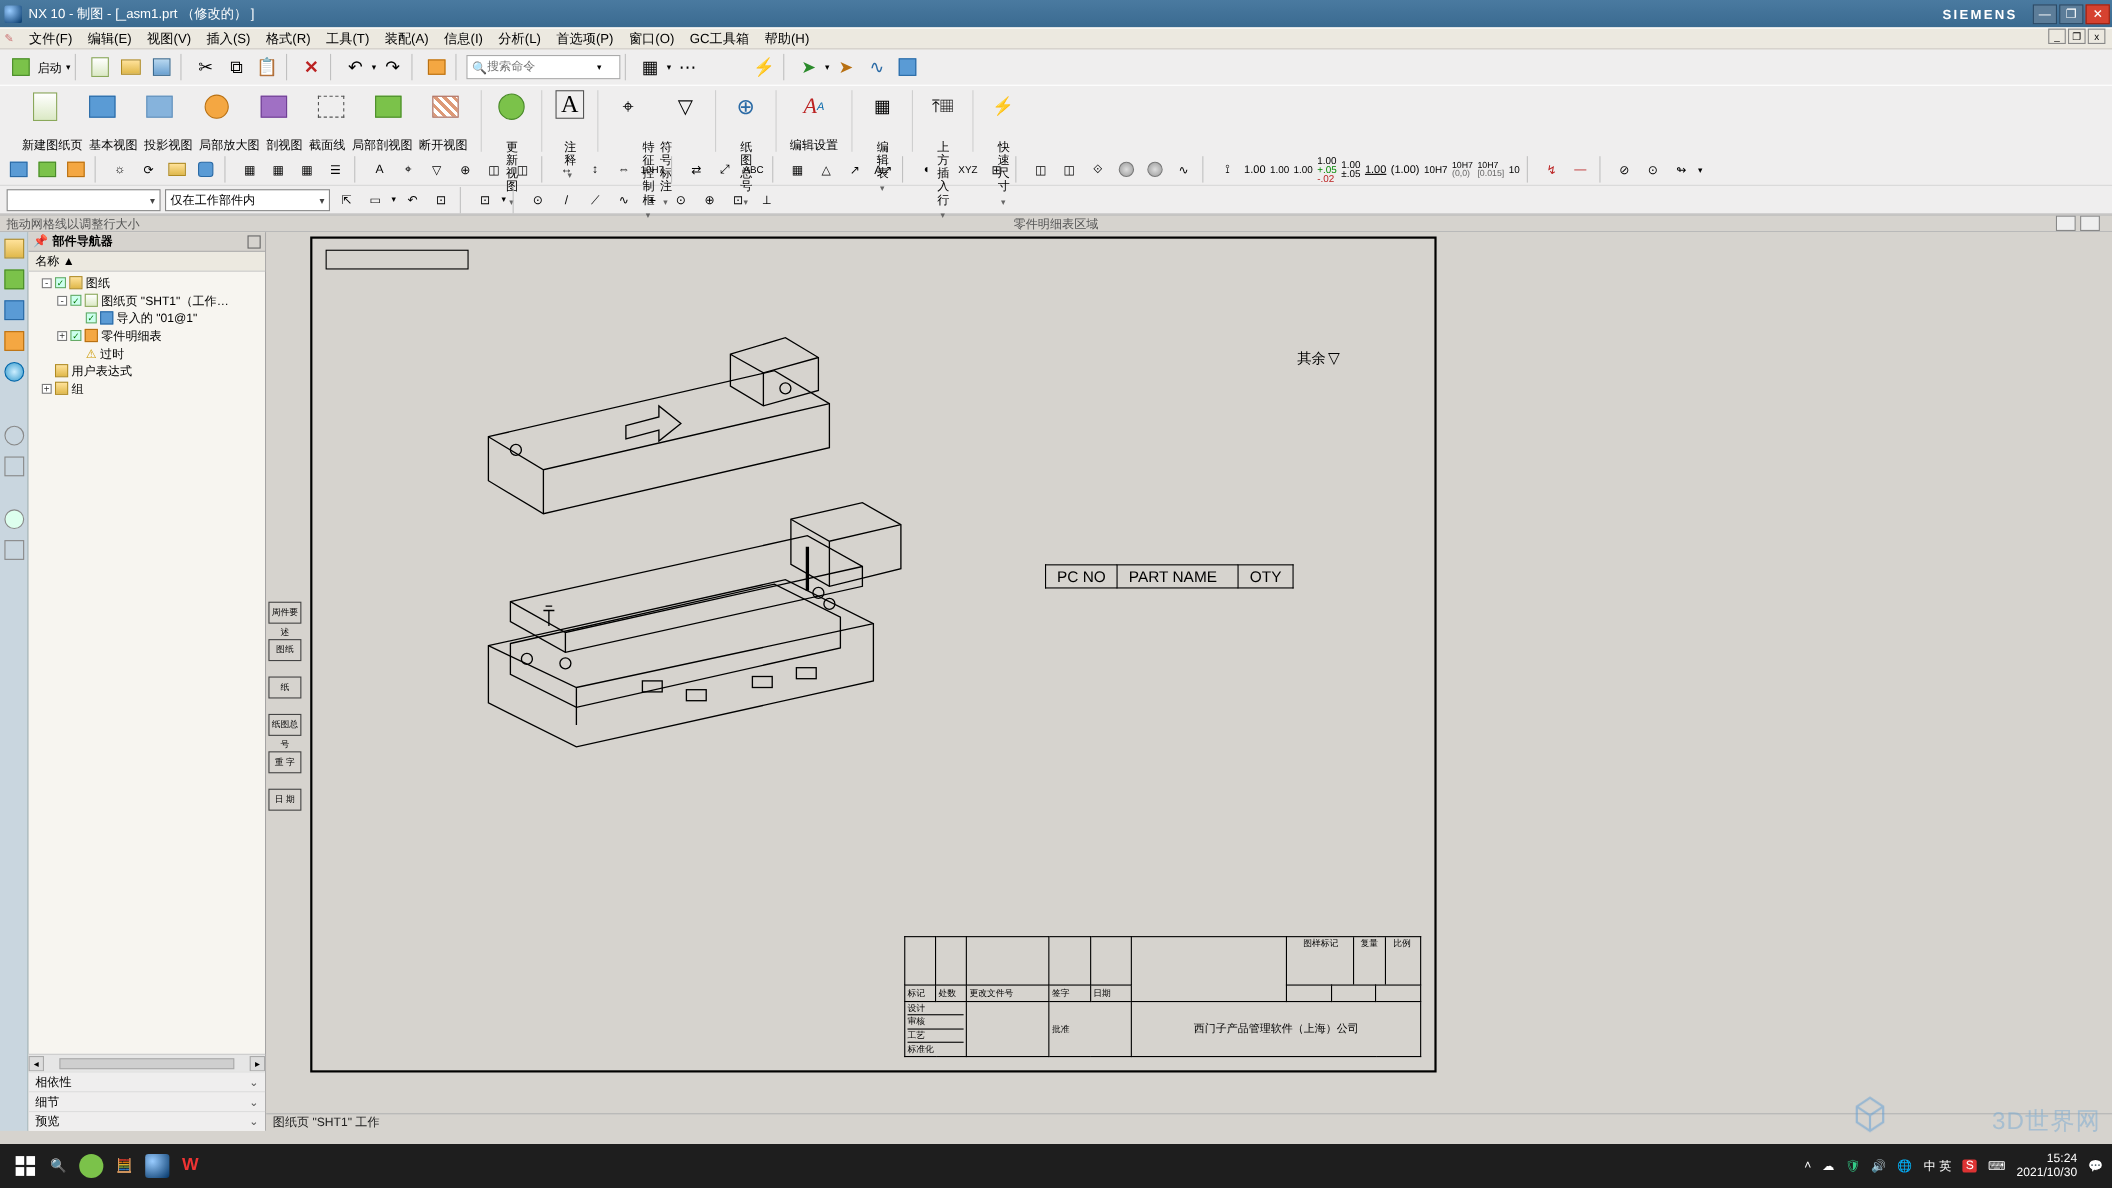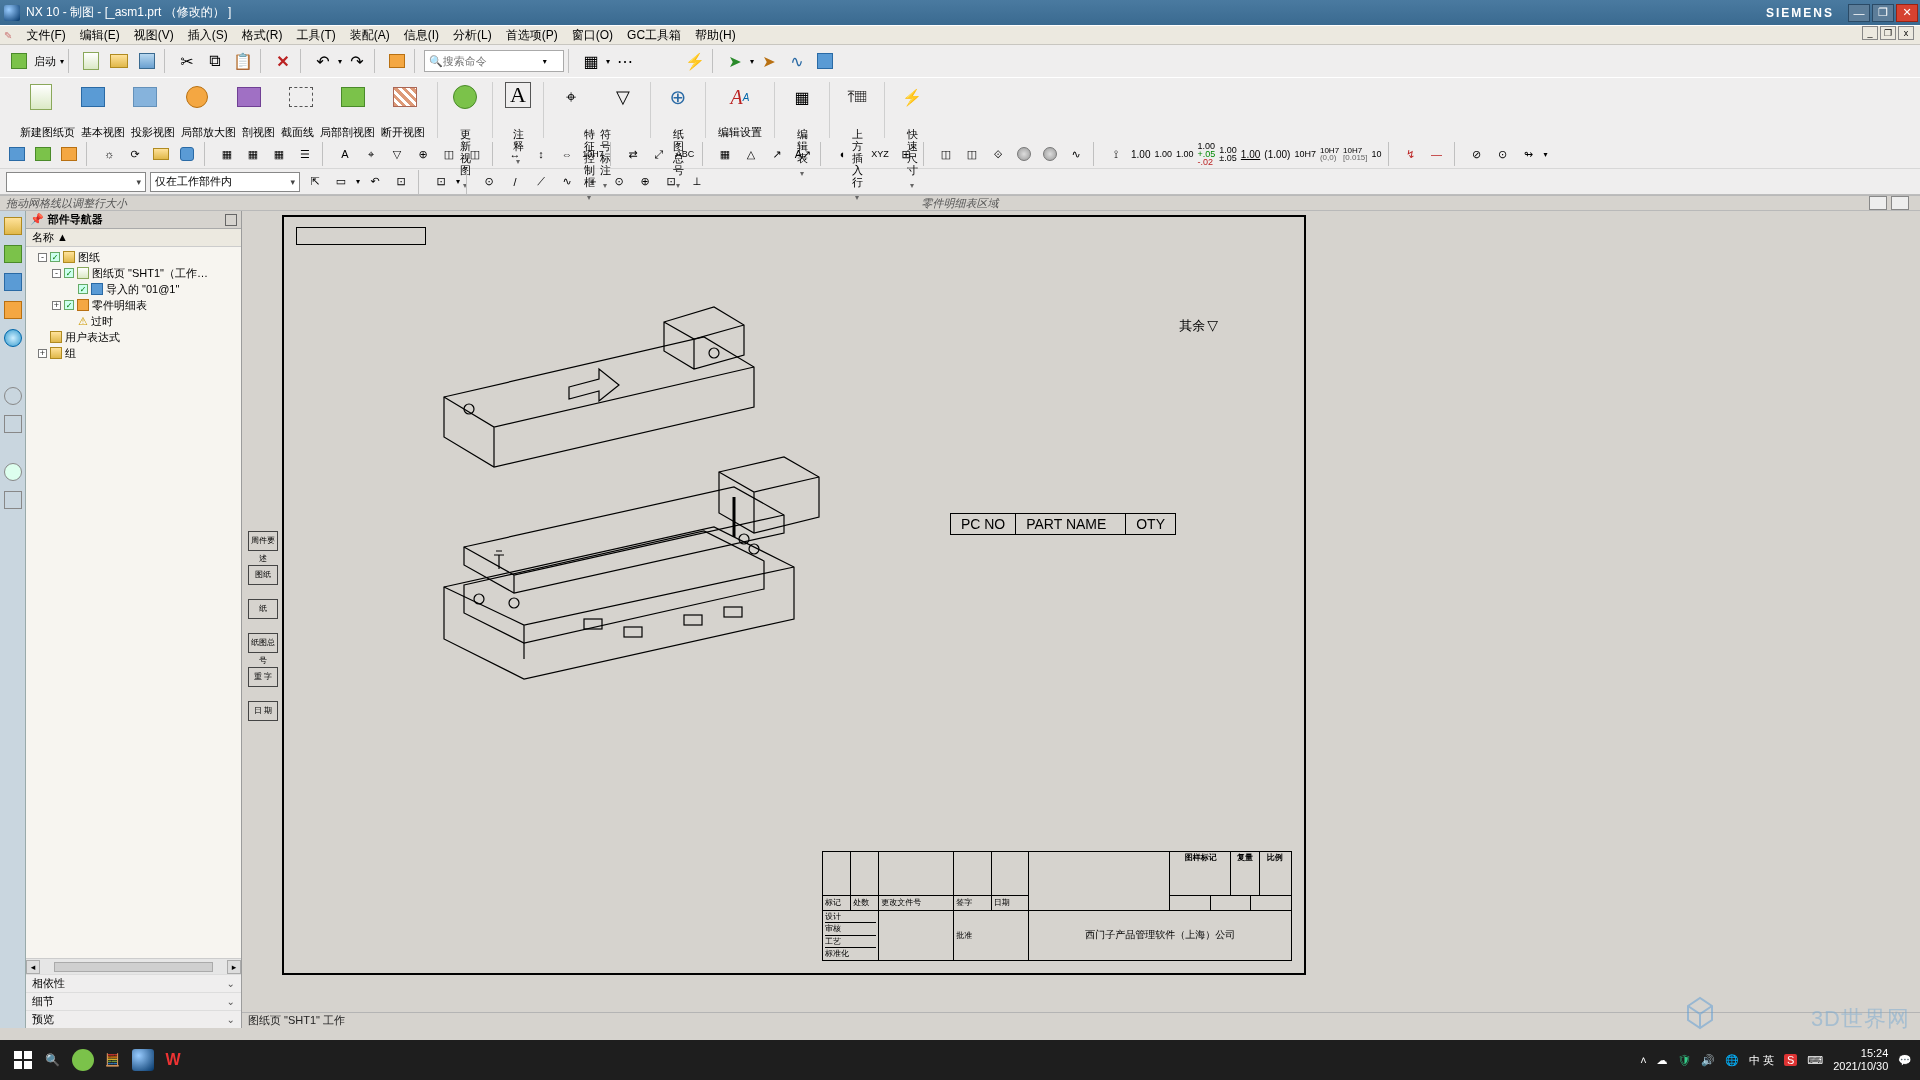--- a/index.html
+++ b/index.html
@@ -34,21 +34,21 @@
   .rgroup .lbls { display:flex; gap: 6px; }
   .rbig { width: 30px; height: 30px; display:flex; align-items:center; justify-content:center; }
   .rlbl { font-size: 11px; text-align:center; max-width: 56px; line-height: 12px; }
   .rlbl.drop::after{content:" ▾"; font-size:8px;color:#666;}
 
   .tb-row3 { height: 28px; display:flex; align-items:center; gap: 4px; padding: 0 6px; font-size:11px; }
   .tinybtn { width: 22px; height: 22px; display:flex; align-items:center; justify-content:center; }
   .tb-row4 { height: 26px; display:flex; align-items:center; gap: 4px; padding: 0 6px; font-size:11px; border-top:1px solid #d7d7d7;}
   .combo { height:20px; border:1px solid #888; background:#fff; font-size:11px; display:flex; align-items:center; padding:0 4px; }
   .combo .arrow{margin-left:auto;font-size:9px;color:#444;}
-  .grip { background:#d6d3ce; color:#555; font-size:11px; height:16px; padding:0 6px; border-top:1px solid #b9b9b9; border-bottom:1px solid #b9b9b9; display:flex; align-items:center;font-style:italic;}
+  .grip { background:#d6d3ce; color:#555; font-size:11px; height:16px; padding:0 6px; border-top:1px solid #b9b9b9; border-bottom:1px solid #b9b9b9; display:flex; align-items:center;}
 
   
   .main { display:flex; height: calc(100% - 25px - 20px - 32px - 60px - 28px - 26px - 16px - 16px - 40px); }
   .leftstrip { width: 26px; background: #c9d6df; border-right:1px solid #9aa; display:flex; flex-direction:column; align-items:center; gap:10px; padding-top:6px; }
   .leftstrip .ic{width:18px;height:18px;}
   .navpanel { width: 216px; background:#f7f5f0; border-right:1px solid #9c9c9c; display:flex; flex-direction:column; }
   .navpanel .hdr { height:18px; font-size:11px; font-weight:bold; background:#d6d3ce; border-bottom:1px solid #aaa; display:flex; align-items:center; padding:0 4px;}
   .navpanel .hdr .sq{margin-left:auto; width:12px;height:12px;border:1px solid #666;}
   .navpanel .colhdr{height:18px;font-size:11px;display:flex;align-items:center;padding:0 6px;background:#ece9e0;border-bottom:1px solid #ccc;}
   .tree { flex:1; overflow:auto; font-size:11px; padding:2px; }
@@ -504,21 +504,21 @@
           <span class="arrow">⌄</span>
         </div>
       <div class="nbitem">
           <span>预览</span>
           <span class="arrow">⌄</span>
         </div>
     </div>
   </div>
 
   <div class="canvas">
-    <div class="cvleft" style="position:absolute;left:0;top:0;align-items:flex-end;">
+    <div class="cvleft" style="position:absolute;left:0;top:16px;">
       <div class="cell">周件要述</div>
       <div class="cell">图纸</div>
       <div class="cell">纸</div>
       <div class="cell">纸图总号</div>
       <div class="cell">重 字</div>
       <div class="cell">日 期</div>
     </div>
 
     <div class="sheet">
       <div class="innerbox"></div>
@@ -566,21 +566,21 @@
           <td>PC NO</td>
           <td style="width:110px;">PART NAME</td>
           <td>OTY</td>
         </tr>
       </tbody>
         </table>
 
       <div class="tb-title">
         <table>
           <tbody>
-              <tr style="height:40%;font-weight:bold;">
+              <tr style="height:40%;">
             <td style="width:6%;"></td>
                 <td style="width:6%;"></td>
                 <td style="width:16%;"></td>
                 <td style="width:8%;"></td>
                 <td style="width:8%;"></td>
             <td style="width:30%;" rowspan="2"></td>
             <td colspan="3">
               <div style="display:flex;height:100%;">
                 <div style="flex:2;border-right:1px solid #000;text-align:center;">图样标记</div>
                 <div style="flex:1;border-right:1px solid #000;text-align:center;">复量</div>

